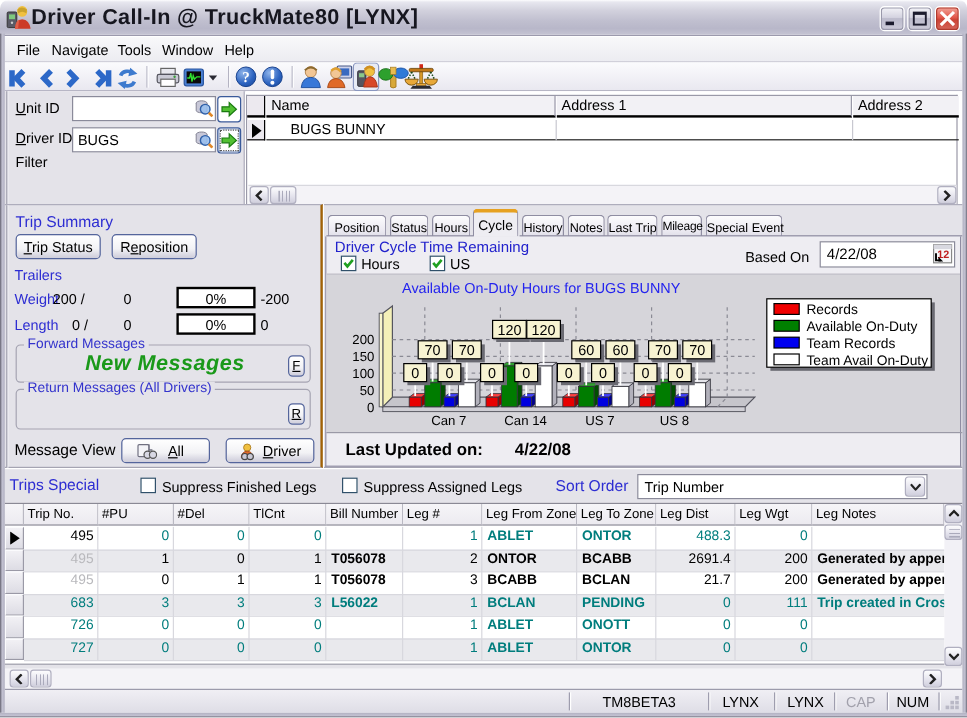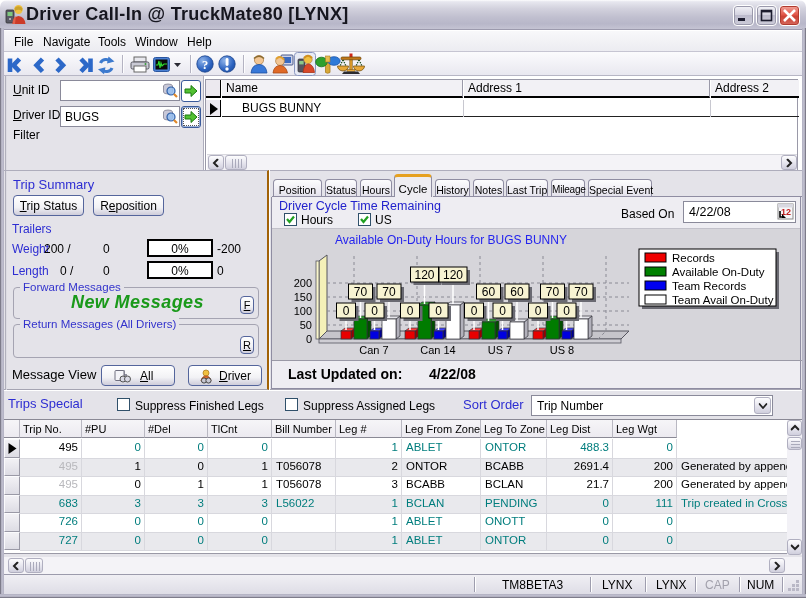--- a/index.html
+++ b/index.html
@@ -44,21 +44,21 @@
 .gbox .glabel { position:absolute; top:-7px; left:6px; background:#e4e3e9; padding:0 3px; font-size:11.5px; color:#3333cc; }
 
 .sbtrack { position:absolute; background:#f2f1f6; }
 .sbtn { position:absolute; border:1px solid #b0afc0; border-radius:3px; background:linear-gradient(180deg,#fdfdfe,#e3e2ec 60%,#d0cfdd); }
 .sbtn svg { position:absolute; left:50%; top:50%; transform:translate(-50%,-50%); }
 .gripv { background:repeating-linear-gradient(90deg,#aab 0px,#aab 1px,transparent 1px,transparent 3px); width:10px; height:9px; position:absolute; }
 
 .hdrcell { position:absolute; background:linear-gradient(180deg,#f6f5f8,#eceaf0); border-right:1px solid #b9b8c2; font-size:11px; padding:3px 0 0 3px; overflow:hidden; white-space:nowrap; }
 .cell { position:absolute; font-size:11.5px; padding-top:2px; overflow:hidden; white-space:nowrap; }
 .num { text-align:right; padding-right:4px; }
-.txt { text-align:left; padding-left:4px; }
+.txt { text-align:left; padding-left:4px;font-weight:bold; }
 
 .tab { position:absolute; top:8px; height:18px; border:1px solid #8f8da2; border-bottom:none; border-radius:4px 4px 0 0; background:linear-gradient(180deg,#fcfcfd,#eceaf2 70%,#e0dfe8); font-size:10.5px; text-align:center; padding-top:4px; white-space:nowrap; }
 #tabsel { top:3px; height:23px; background:#eeedf2; border-top:3px solid #e6a121; z-index:5; font-size:11.5px; padding-top:6px; }
 #tabpage { position:absolute; left:1px; top:26px; width:530px; height:192px; background:#eeedf2; border:1px solid #8f8da2; border-top:none; box-shadow:0 -1px 0 #eeedf2 inset; }
 #tabpage::before { content:""; position:absolute; left:0; top:-1px; width:123px; height:1px; background:#8f8da2; }
 #tabpage::after { content:""; position:absolute; left:161px; top:-1px; width:369px; height:1px; background:#8f8da2; }
 .cbx { position:absolute; width:13px; height:13px; background:#fff; border:1px solid #30506a; }
 .cbx svg { position:absolute; left:0px; top:0px; }
 </style>
 </head>
@@ -549,20 +549,21 @@
     <div class="hdrcell" style="left:16px;top:0;width:62px;height:18px;border-bottom:1px solid #8a8995">Trip No.</div>
     <div class="hdrcell" style="left:78px;top:0;width:63px;height:18px;border-bottom:1px solid #8a8995">#PU</div>
     <div class="hdrcell" style="left:141px;top:0;width:63px;height:18px;border-bottom:1px solid #8a8995">#Del</div>
     <div class="hdrcell" style="left:204px;top:0;width:64px;height:18px;border-bottom:1px solid #8a8995">TlCnt</div>
     <div class="hdrcell" style="left:268px;top:0;width:64px;height:18px;border-bottom:1px solid #8a8995">Bill Number</div>
     <div class="hdrcell" style="left:332px;top:0;width:66px;height:18px;border-bottom:1px solid #8a8995">Leg #</div>
     <div class="hdrcell" style="left:398px;top:0;width:79px;height:18px;border-bottom:1px solid #8a8995">Leg From Zone</div>
     <div class="hdrcell" style="left:477px;top:0;width:66px;height:18px;border-bottom:1px solid #8a8995">Leg To Zone</div>
     <div class="hdrcell" style="left:543px;top:0;width:66px;height:18px;border-bottom:1px solid #8a8995">Leg Dist</div>
     <div class="hdrcell" style="left:609px;top:0;width:64px;height:18px;border-bottom:1px solid #8a8995">Leg Wgt</div>
+    <div class="hdrcell" style="left:673px;top:0;width:110px;height:18px;border-bottom:1px solid #8a8995">Leg Notes</div>
     <div class="hdrcell" style="left:0;top:0;width:16px;height:18px;border-bottom:1px solid #8a8995"></div>
     <div class="abs" style="left:16px;top:19.0px;width:767px;height:18.5px;background:#ffffff"></div>
     <div class="abs" style="left:0;top:19.0px;width:16px;height:18.5px;background:linear-gradient(180deg,#f2f1f5,#dddce4);border:1px solid #9a99a6;border-top-color:#fbfbfd;border-left-color:#fbfbfd">
           <svg width="9" height="11" viewBox="0 0 9 11" style="position:absolute;left:3px;top:3px">
             <path d="M0.5,0 L8.5,5.5 L0.5,11 Z" fill="#000"></path>
           </svg>
         </div>
     <div class="cell num" style="left:16px;top:19.0px;width:62px;height:18.5px;color:#000">495</div>
     <div class="cell num" style="left:78px;top:19.0px;width:63px;height:18.5px;color:#007d7d">0</div>
     <div class="cell num" style="left:141px;top:19.0px;width:63px;height:18.5px;color:#007d7d">0</div>

